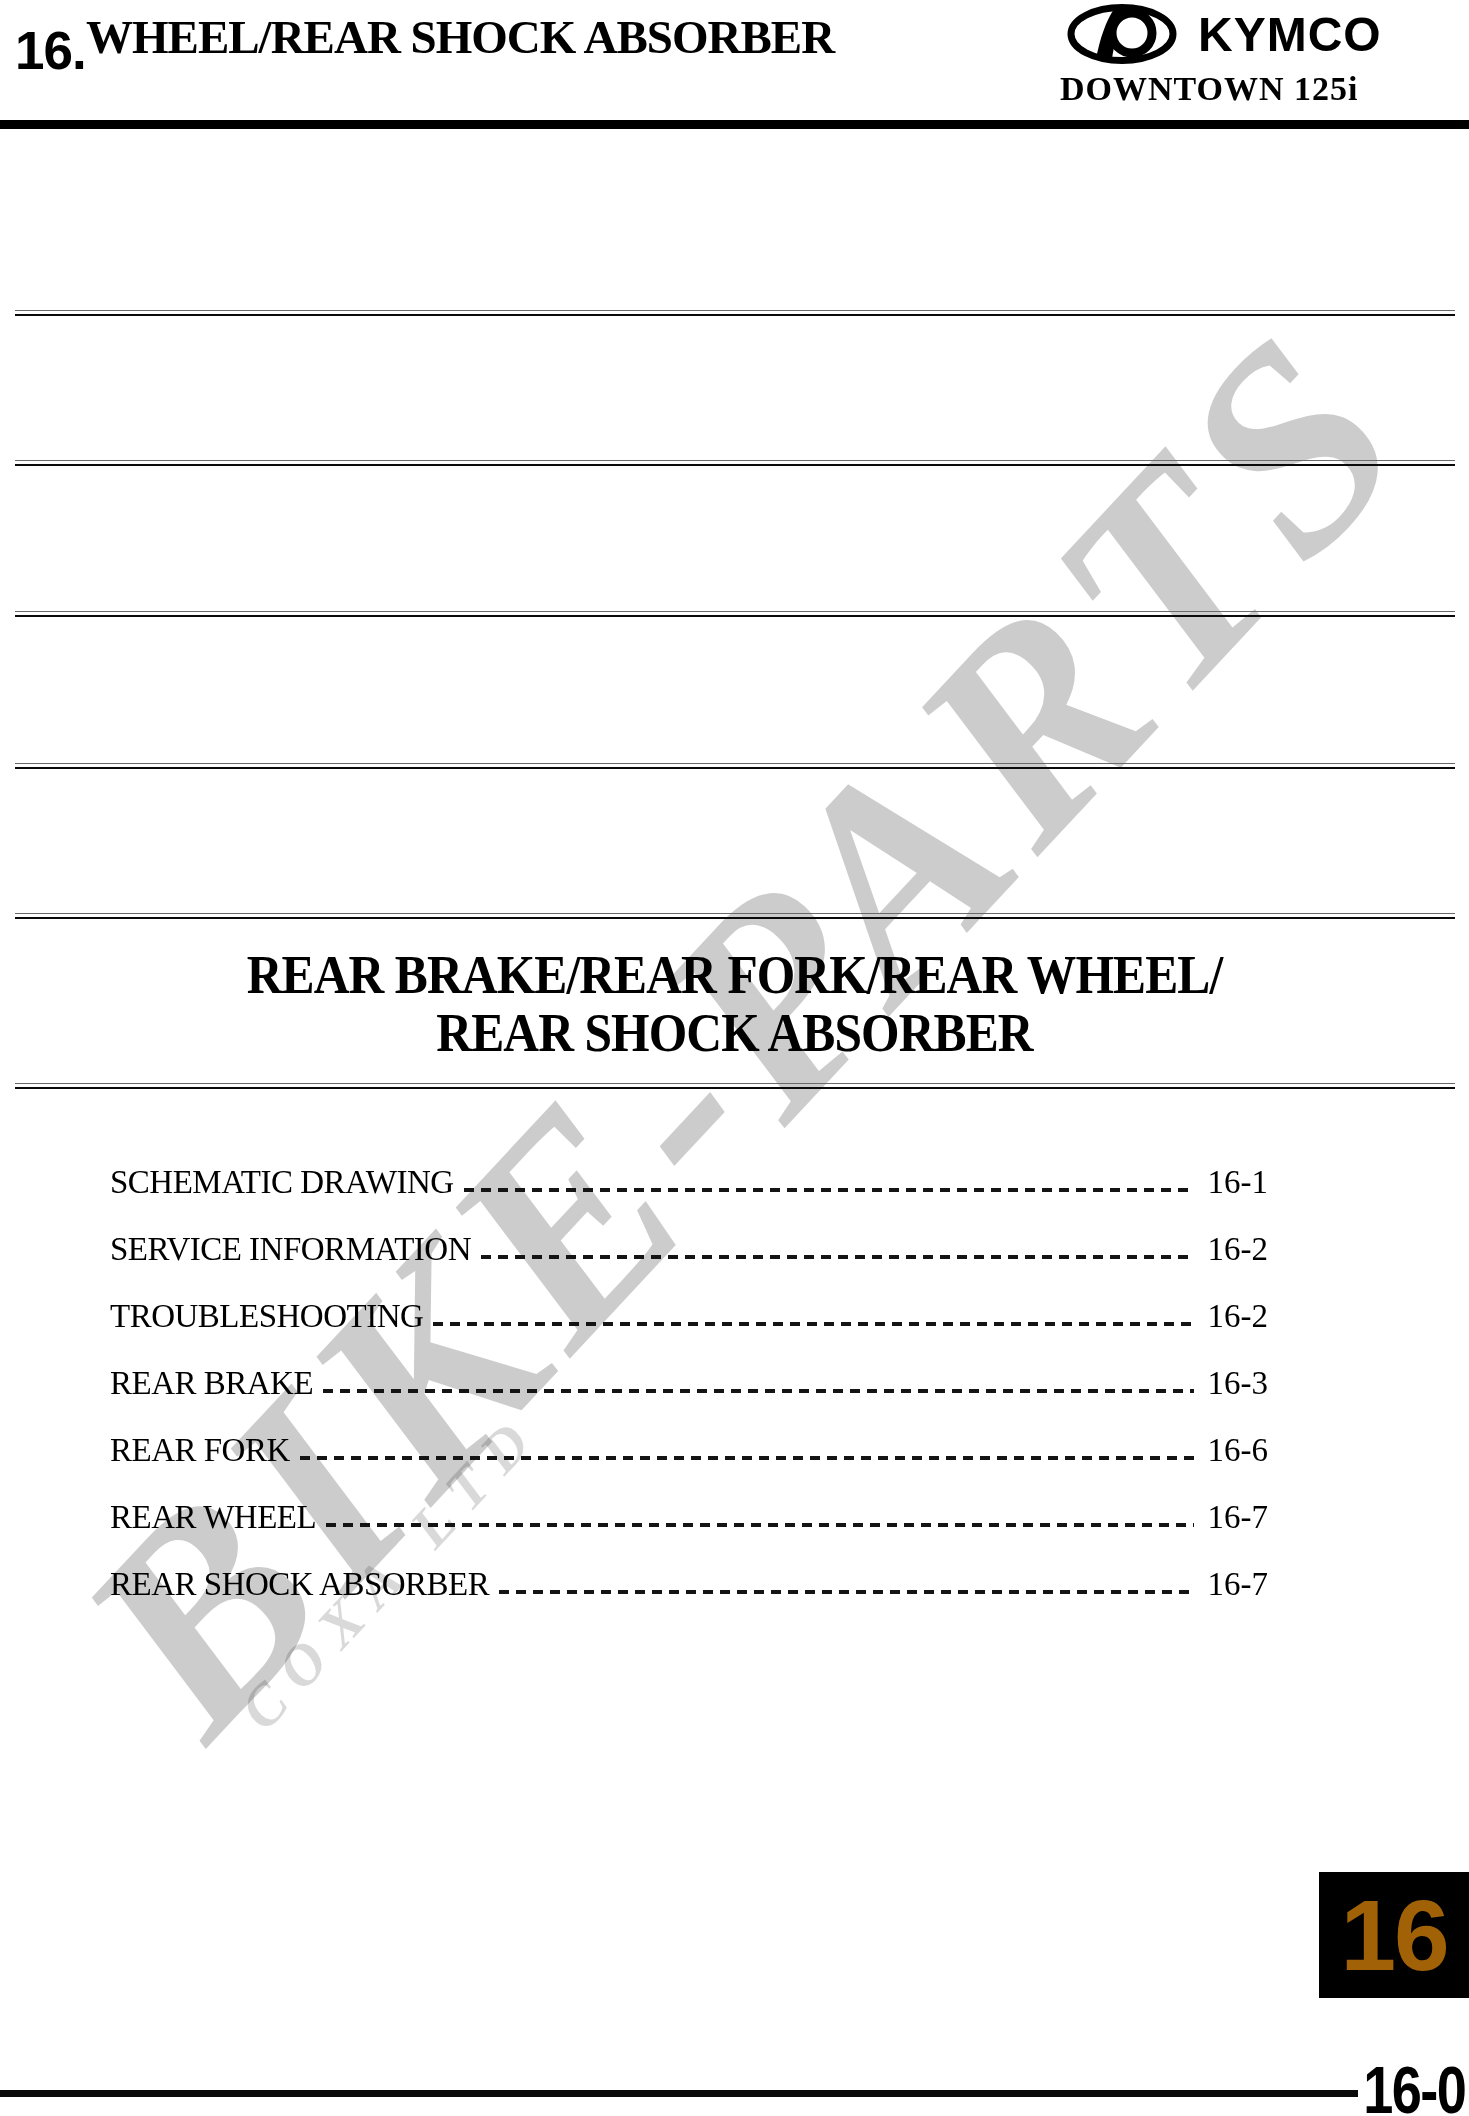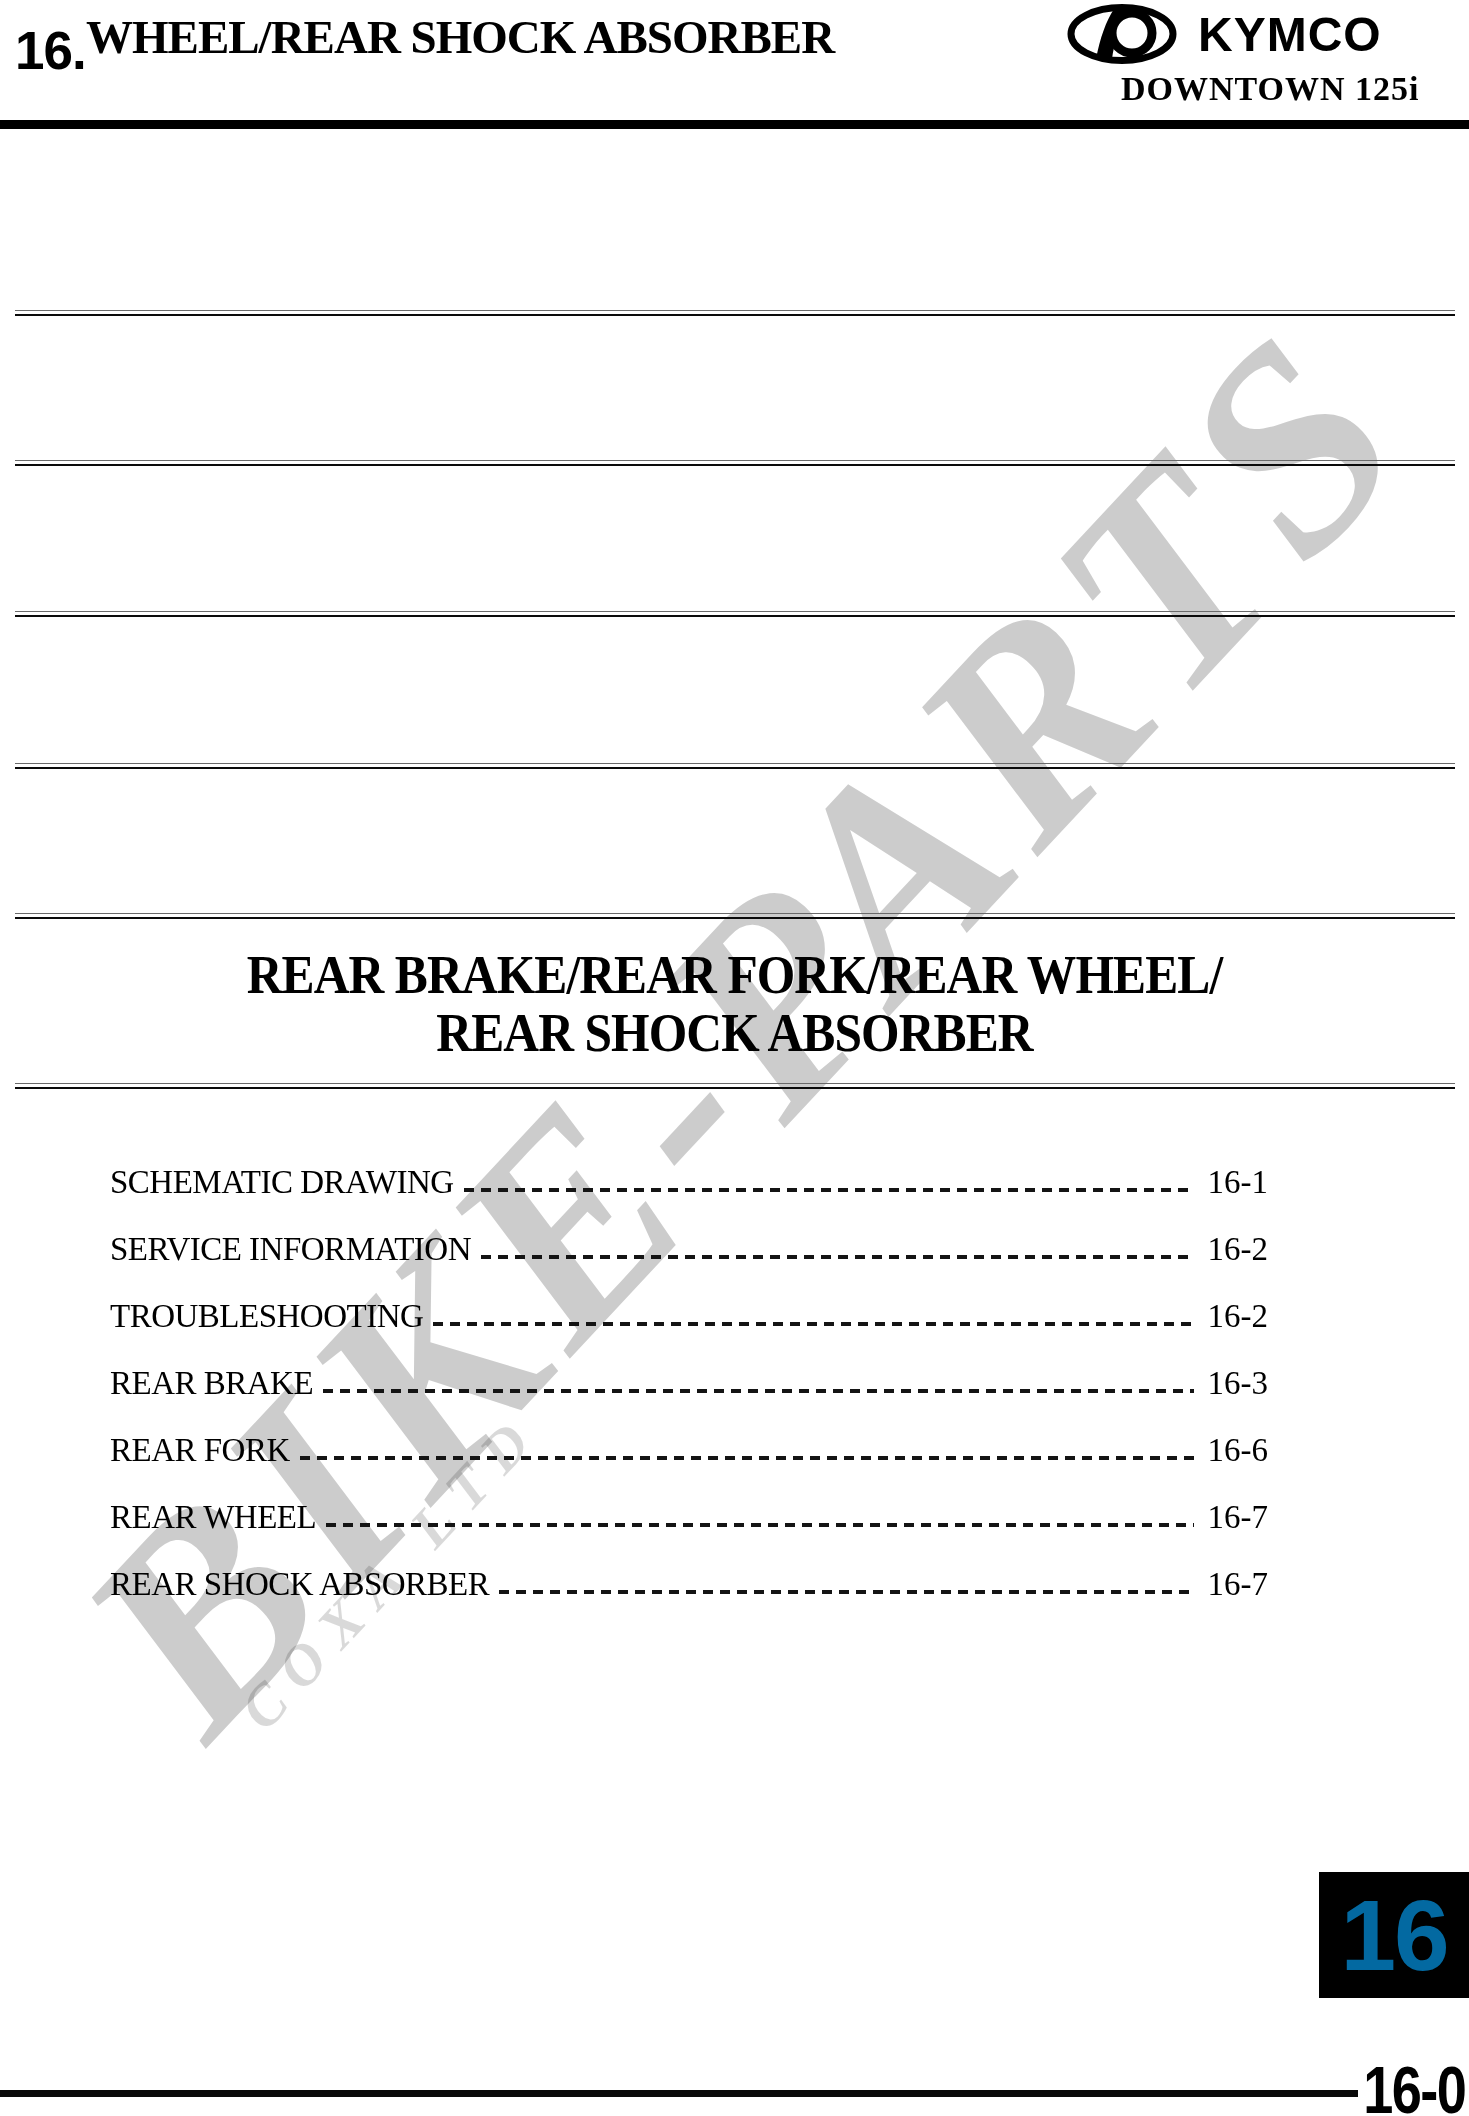--- a/index.html
+++ b/index.html
@@ -35,21 +35,21 @@
     position:absolute;left:86px;top:13px;
     font-weight:bold;font-size:47px;line-height:49px;letter-spacing:-1px;
   }
   .logo-row{position:absolute;left:1066px;top:4px;display:flex;align-items:center;gap:20px;}
   .kymco-mark{width:112px;height:60px;display:block;}
   .brand{
     font-family:"Liberation Sans",sans-serif;font-weight:900;
     font-size:48px;letter-spacing:1px;
   }
   .model{
-    position:absolute;left:1121px;top:70px;
+    position:absolute;left:1060px;top:70px;
     font-weight:bold;font-size:34px;letter-spacing:1px;
   }
   .header-rule{position:absolute;left:0;top:120px;width:1469px;height:9px;background:#000;}
   
   .rline{
     position:absolute;left:15px;width:1440px;height:3px;
     border-top:1px solid #6a6a6a;border-bottom:2px solid #0a0a0a;
   }
   
   .sec-title{
@@ -65,21 +65,21 @@
   .toc-row{display:flex;align-items:flex-end;line-height:37px;}
   .toc-label{white-space:nowrap;letter-spacing:-0.5px;}
   .toc-leader{
     flex:1;height:4px;margin:0 14px 9px 10px;
     background:repeating-linear-gradient(90deg,#141414 0 10px,transparent 10px 17px);
   }
   .toc-page{white-space:nowrap;margin-top:6px;}
   
   .chapter-tab{
     position:absolute;left:1319px;top:1872px;width:150px;height:126px;background:#000;
-    color:#0369a1;display:flex;align-items:center;justify-content:center;
+    color:#a16207;display:flex;align-items:center;justify-content:center;
     font-family:"Liberation Sans",sans-serif;font-weight:bold;font-size:100px;letter-spacing:-2px;
   }
   .footer-rule{position:absolute;left:0;top:2090px;width:1358px;height:7px;background:#0a0a0a;}
   .footer-page{
     position:absolute;right:4px;top:2052px;
     font-family:"Liberation Sans",sans-serif;font-weight:bold;font-size:66px;letter-spacing:-2px;
     transform:scaleX(0.82);transform-origin:right bottom;
   }
 </style>
 </head>

